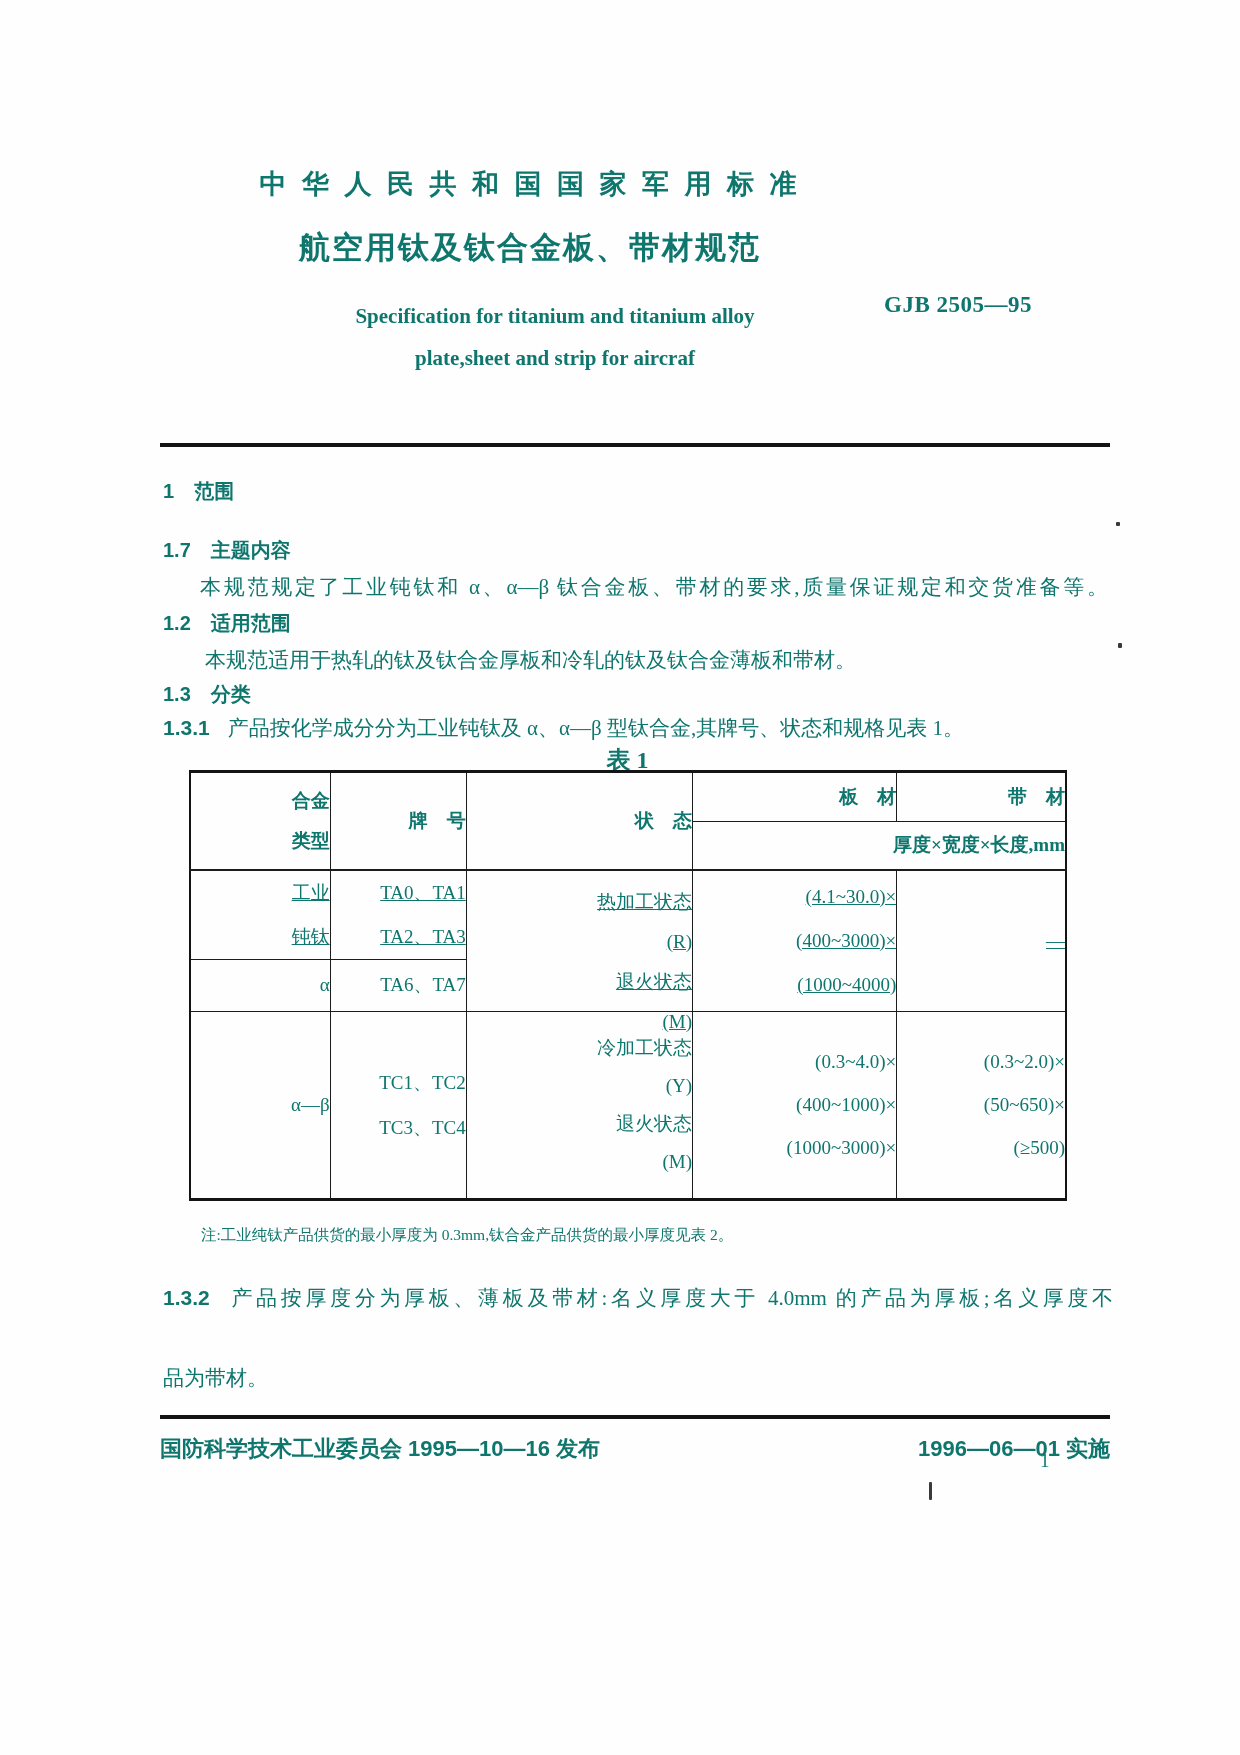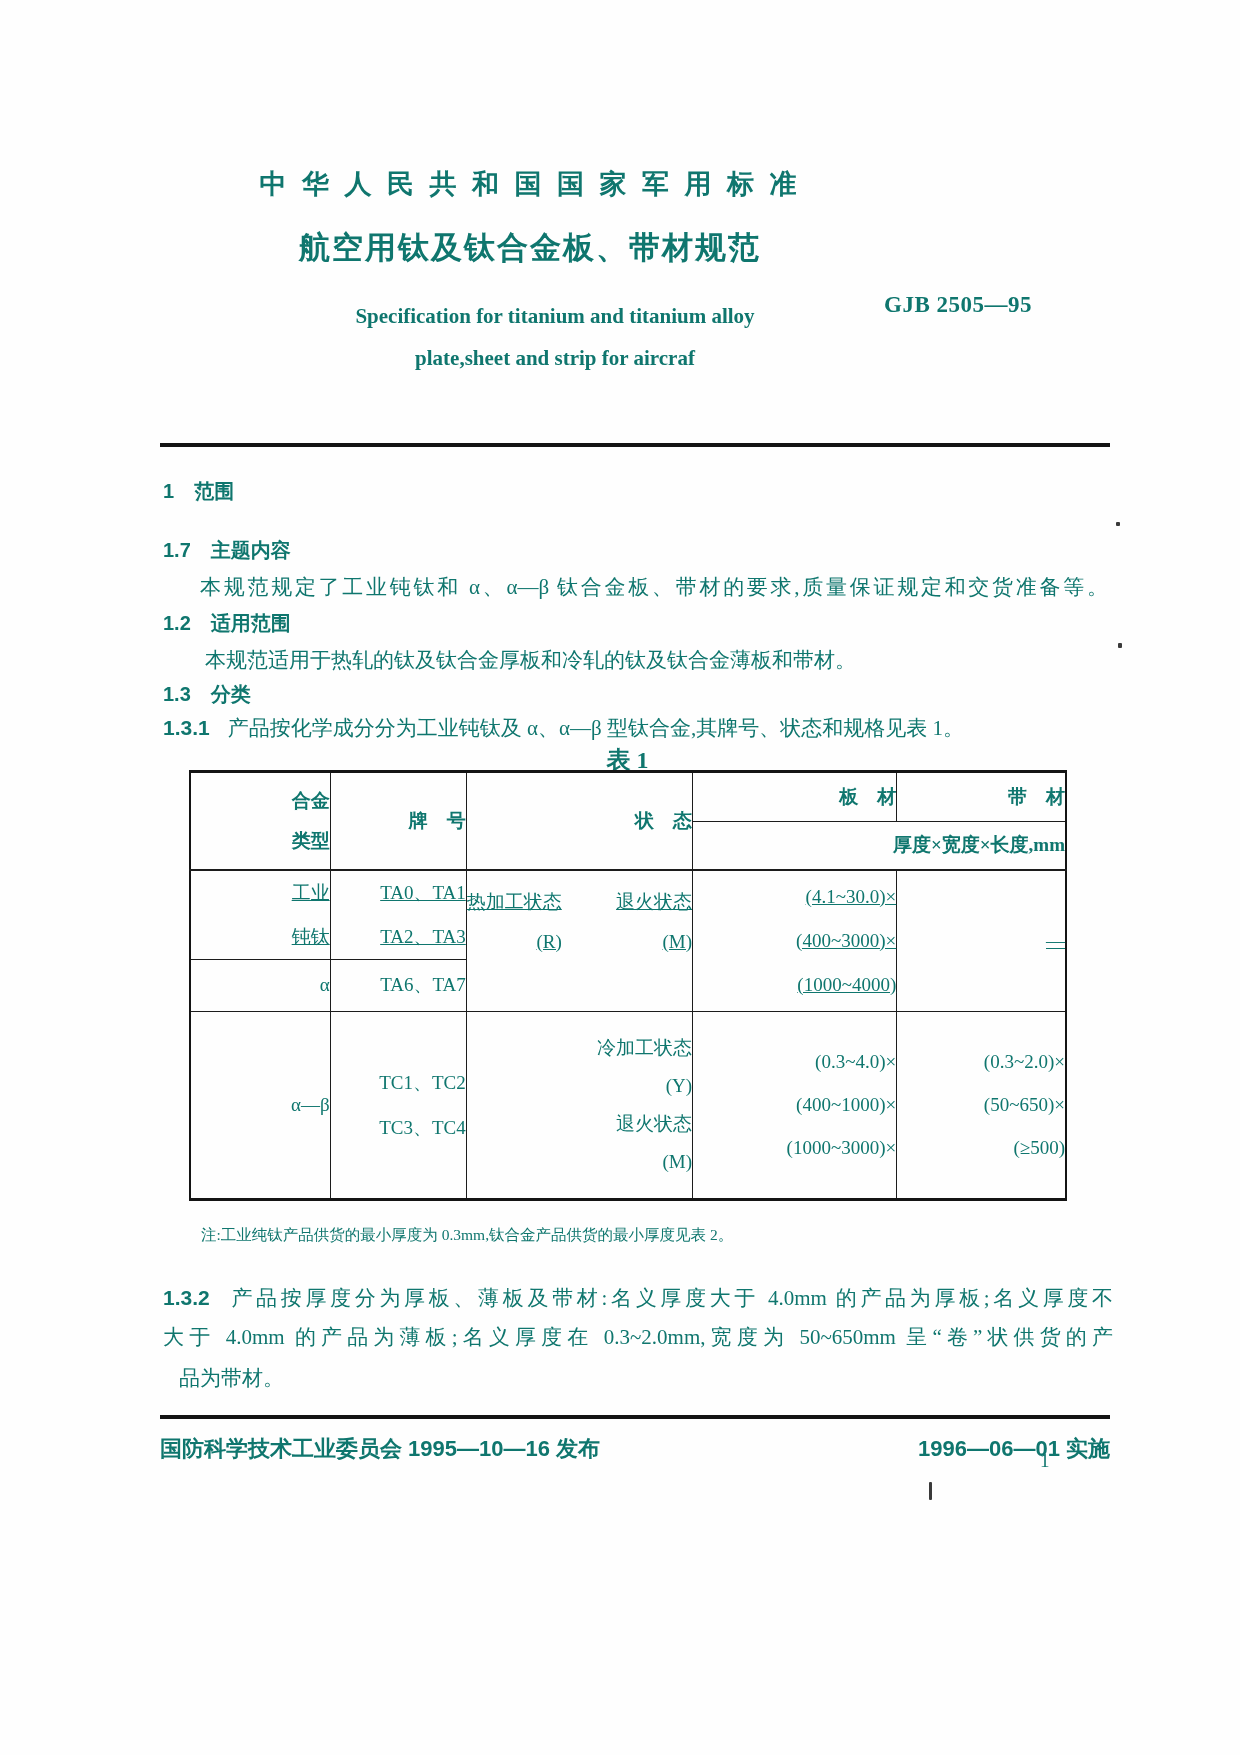--- a/index.html
+++ b/index.html
@@ -55,21 +55,21 @@
     font-size:19px; font-weight:normal; padding:0;
   }
   table.spec th { font-weight:600; }
   .tr-h1 { height:50px; } .tr-h2 { height:48px; }
   .tr-a { height:88px;text-decoration:underline; } .tr-b { height:52px; } .tr-c { height:188px; }
   .hdr-bottom { border-bottom-width:2.5px !important; }
   .lh40 { line-height:40px; } .lh44 { line-height:44px; }
   .lh43 { line-height:43px; } .lh38 { line-height:38px; } .lh45 { line-height:45px; }
   .latin { font-size:20px; }
   .dash-cell { font-size:22px; }
-  .state-stack { height:128px; display:flex; flex-direction:row;
+  .state-stack { height:128px; display:flex; flex-direction:column;
     justify-content:space-between; padding:5px 0 7px; line-height:40px; }
 
   .note { left:201px; top:1225px; font-size:15.5px; }
 
   .l132 { left:163px; top:0; width:950px; font-size:21px; line-height:1.2; }
 
   .footer { left:160px; top:1434px; width:950px; display:flex;
     justify-content:space-between; font-size:22px; font-weight:bold;
     font-family:"Liberation Sans", sans-serif; }
   .pageno { left:1040px; top:1450px; font-size:19px; }
@@ -163,22 +163,21 @@
       <td class="lh43 latin">(0.3~2.0)×<br>(50~650)×<br>(≥500)</td>
     </tr>
   </tbody>
     </table>
 
   <div class="abs note">注:工业纯钛产品供货的最小厚度为 0.3mm,钛合金产品供货的最小厚度见表 2。</div>
 
   <div class="abs l132 stretch1" style="top:1285px;">
     <span class="pnum">1.3.2</span><span>产品按厚度分为厚板、薄板及带材:名义厚度大于 4.0mm 的产品为厚板;名义厚度不</span>
   </div>
-  <div class="abs l132 stretch1" style="top:1325px;">大于 4.0mm 的产品为薄板;名义厚度在 0.3~2.0mm,宽度为 50~650mm 呈“卷”状供货的产</div>
-  <div class="abs l132" style="top:1366px;margin-left:16px;">品为带材。</div>
+  <div class="abs l132" style="top:1366px;">品为带材。</div>
 
   <div class="abs rule rule-bottom"></div>
 
   <div class="abs footer">
     <span>国防科学技术工业委员会 1995—10—16 发布</span>
     <span>1996—06—01 实施</span>
   </div>
 
   <div class="abs pageno">1</div>
 

